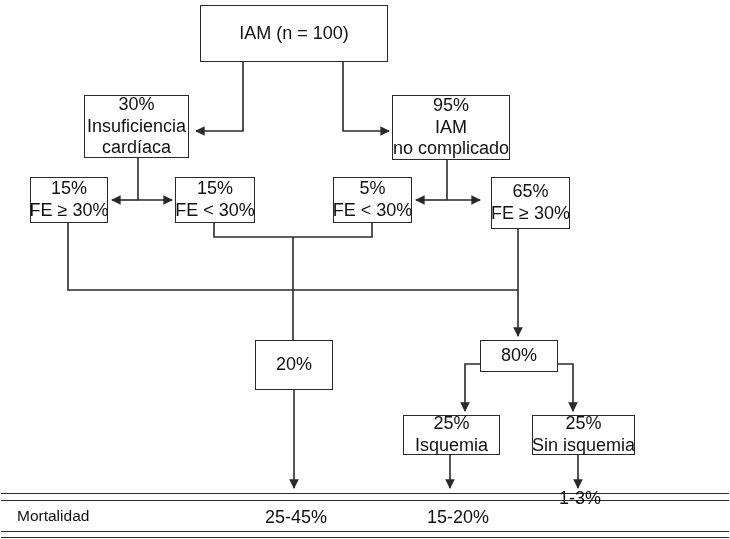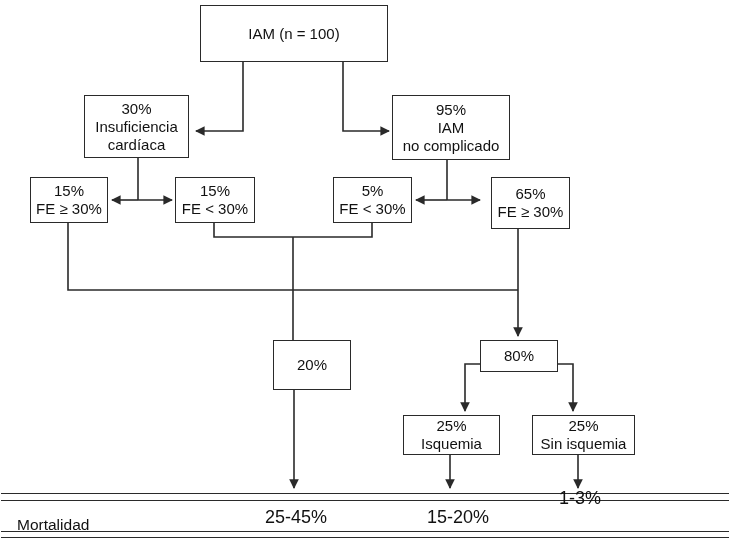--- a/index.html
+++ b/index.html
@@ -20,38 +20,37 @@
   .node {
     position: absolute;
     box-sizing: border-box;
     border: 1.6px solid #2a2a2a;
     background: #fff;
     display: flex;
     flex-direction: column;
     align-items: center;
     justify-content: center;
     text-align: center;
-    font-size: 15px;
+    font-size: 18px;
     line-height: 1.2;
     color: #111;
   }
   .node span { display: block; white-space: nowrap; }
   .rule {
     position: absolute;
     left: 1px;
     width: 728px;
     height: 1.4px;
     background: #2a2a2a;
   }
   .mort-label {
     position: absolute;
     font-size: 15.5px;
     color: #111;
     white-space: nowrap;
-    margin-top: 9px;
   }
   .mort-val {
     position: absolute;
     width: 90px;
     text-align: center;
     font-size: 18px;
     color: #111;
     white-space: nowrap;
   }
 </style>
@@ -125,21 +124,21 @@
   <div class="node" style="left:333px;top:177px;width:79px;height:46px">
     <span>5%</span>
     <span>FE &lt; 30%</span>
   </div>
 
   <div class="node" style="left:491px;top:177px;width:79px;height:52px">
     <span>65%</span>
     <span>FE ≥ 30%</span>
   </div>
 
-  <div class="node" style="left:273px;top:340px;width:78px;height:50px">
+  <div class="node" style="left:255px;top:340px;width:78px;height:50px">
     <span>20%</span>
   </div>
 
   <div class="node" style="left:480px;top:340px;width:78px;height:32px">
     <span>80%</span>
   </div>
 
   <div class="node" style="left:403px;top:415px;width:97px;height:40px">
     <span>25%</span>
     <span>Isquemia</span>

